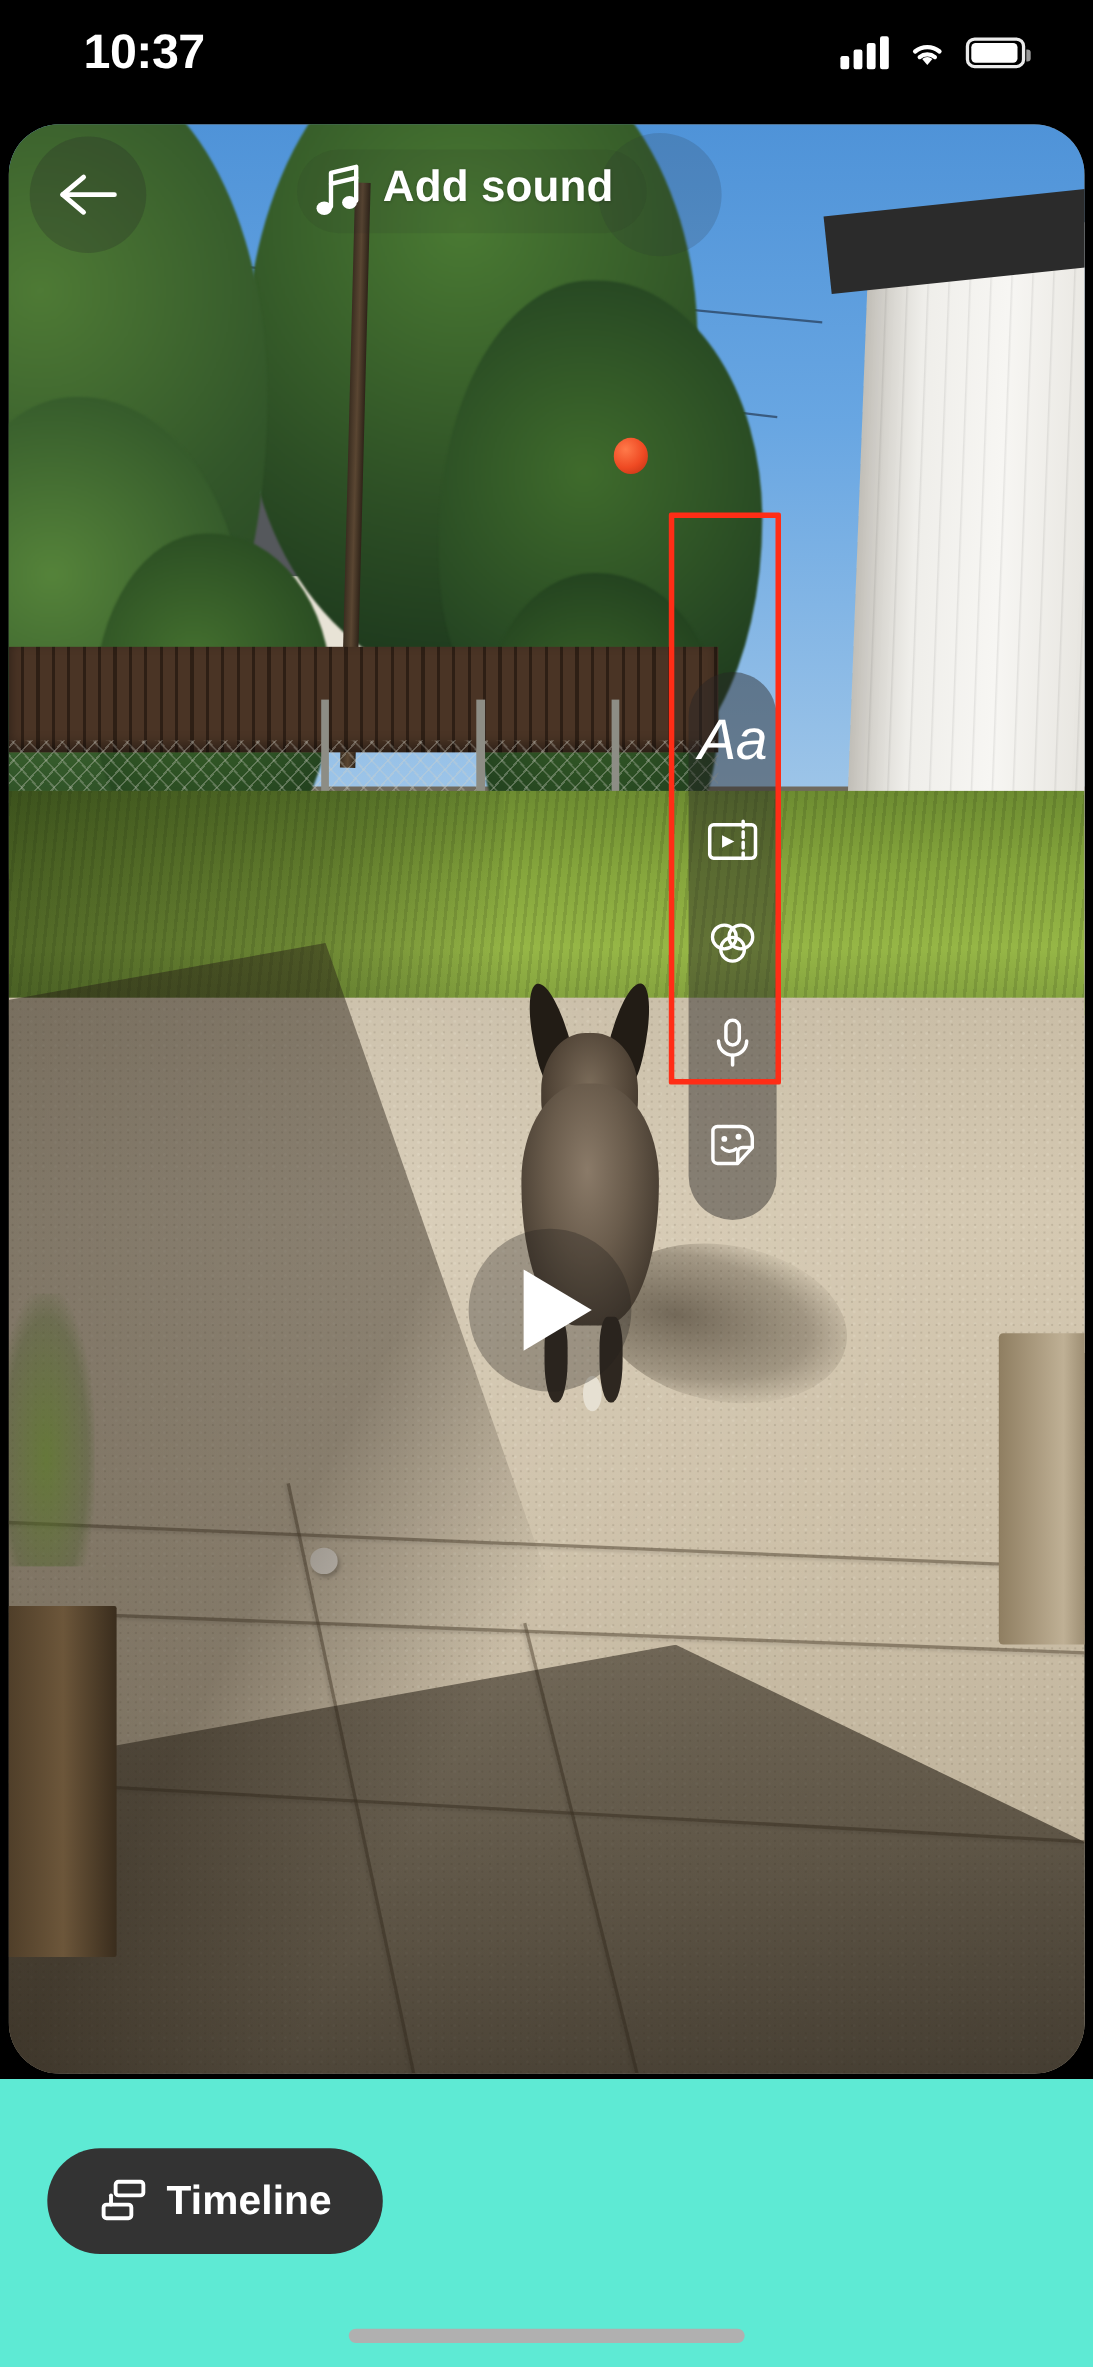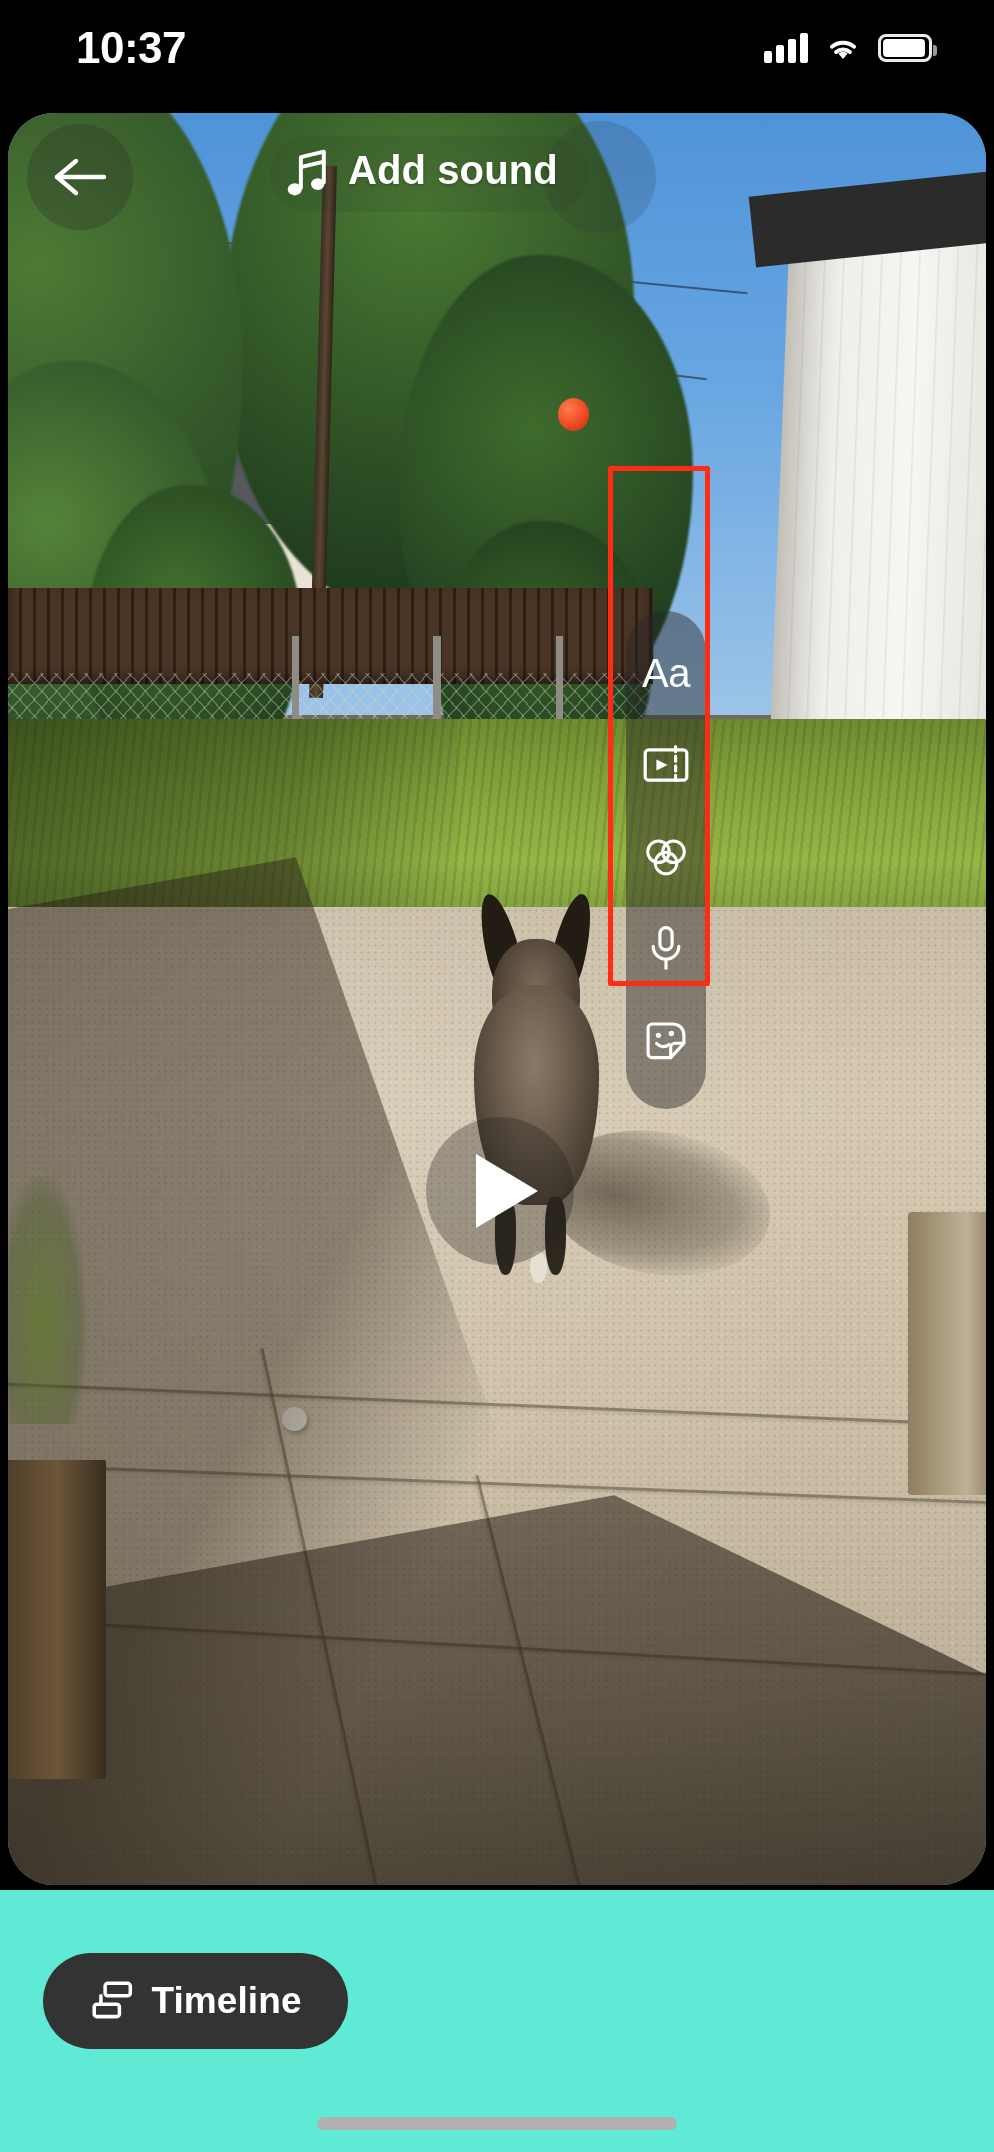--- a/index.html
+++ b/index.html
@@ -524,24 +524,25 @@
   }
   .tool-btn {
     width: 80px;
     height: 92px;
     display: flex;
     align-items: center;
     justify-content: center;
     cursor: pointer;
   }
   .tool-btn.text-btn {
-    font-size: 40px;
+    font-size: 52px;
     font-weight: 500;
     color: #ffffff;
     letter-spacing: -0.5px;
+    font-style: italic;
   }
 
   .annot-box {
     position: absolute;
     border: 5px solid #ff2d16;
     border-radius: 2px;
     z-index: 30;
     pointer-events: none;
     box-sizing: border-box;
   }

